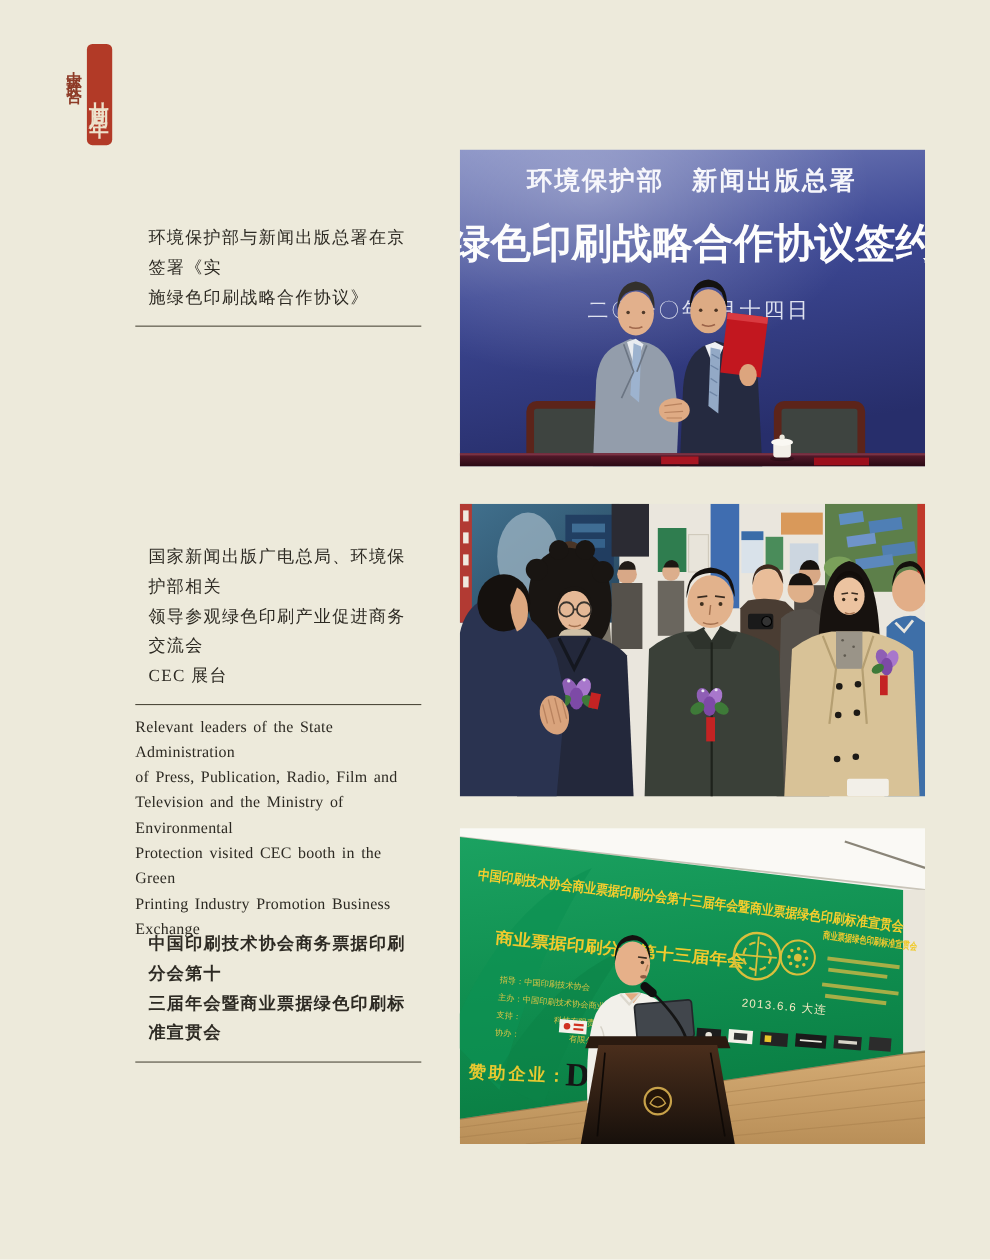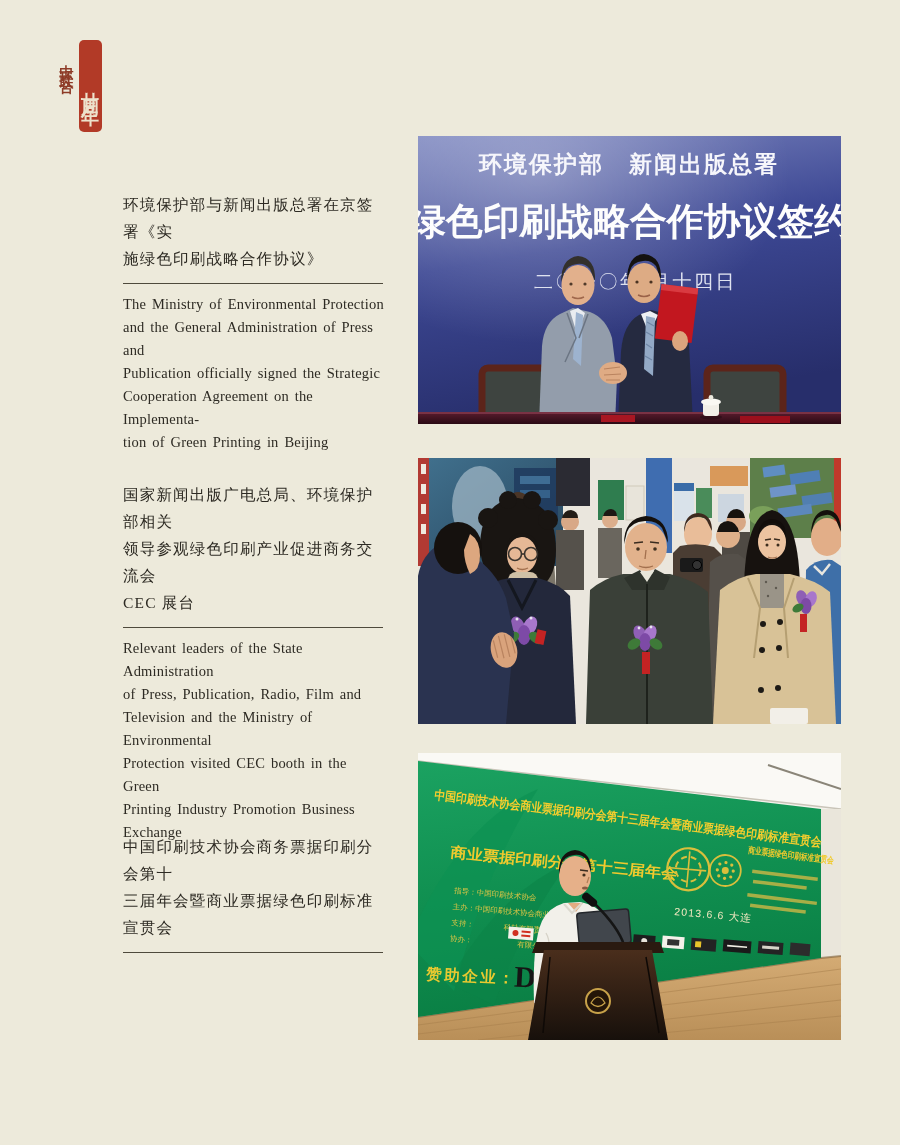--- a/index.html
+++ b/index.html
@@ -17,31 +17,31 @@
   .logo-seal {
     width:23px; height:92px; background:#b23a27; border-radius:5px;
     display:flex; justify-content:center;
     writing-mode:vertical-rl; color:#ede2cc;
     font-size:18px; font-weight:700; letter-spacing:8px; padding-top:6px;
     box-sizing:border-box;
   }
   
   .caption { position:absolute; left:123px; width:262px; color:#2d2a23; }
   .caption-zh {
-    margin:0; white-space:pre-line;
+    margin:12px; white-space:pre-line;
     font-size:15.5px; line-height:27px; letter-spacing:1.2px;
   }
   .rule { border:none; border-top:1.5px solid #4e4a3c; margin:11px 0 9px 0; width:260px; }
   .caption-en {
     margin:0; white-space:pre-line;
     font-size:14.5px; line-height:23px; letter-spacing:0.2px; word-spacing:2px;
   }
   #caption-1 { top:191px; }
   #caption-2 { top:481px; }
-  #caption-3 { top:833px; }
+  #caption-3 { top:833px;font-weight:bold; }
   
   .photo { position:absolute; left:418px; width:423px; }
   #photo-1 { top:136px; height:288px;text-align:right; }
   #photo-2 { top:458px; height:266px; }
   #photo-3 { top:753px; height:287px; }
   .photo svg { display:block; width:100%; height:100%; }
 </style>
 </head>
 <body>
 
@@ -49,25 +49,20 @@
 
   <div class="logo">
     <div class="logo-vert">中环联合</div>
     <div class="logo-seal">廿周年</div>
   </div>
 
   <div class="caption" id="caption-1">
     <p class="caption-zh">环境保护部与新闻出版总署在京签署《实
 施绿色印刷战略合作协议》</p>
     <hr class="rule">
-    <p class="caption-en">The Ministry of Environmental Protection
-and the General Administration of Press and
-Publication officially signed the Strategic
-Cooperation Agreement on the Implementa-
-tion of Green Printing in Beijing</p>
   </div>
 
   <div class="caption" id="caption-2">
     <p class="caption-zh">国家新闻出版广电总局、环境保护部相关
 领导参观绿色印刷产业促进商务交流会
 CEC 展台</p>
     <hr class="rule">
     <p class="caption-en">Relevant leaders of the State Administration
 of Press, Publication, Radio, Film and
 Television and the Ministry of Environmental

